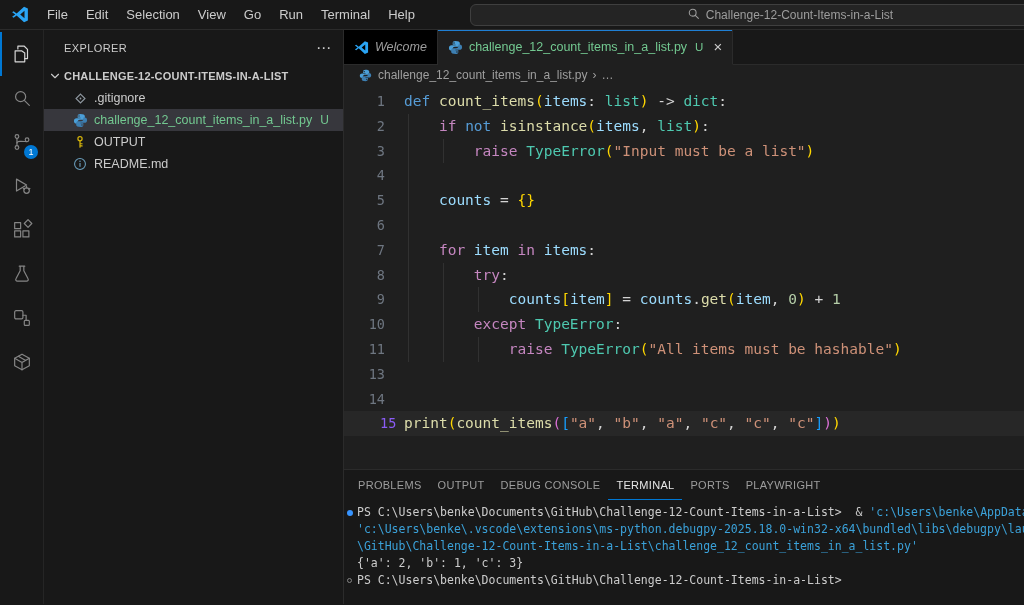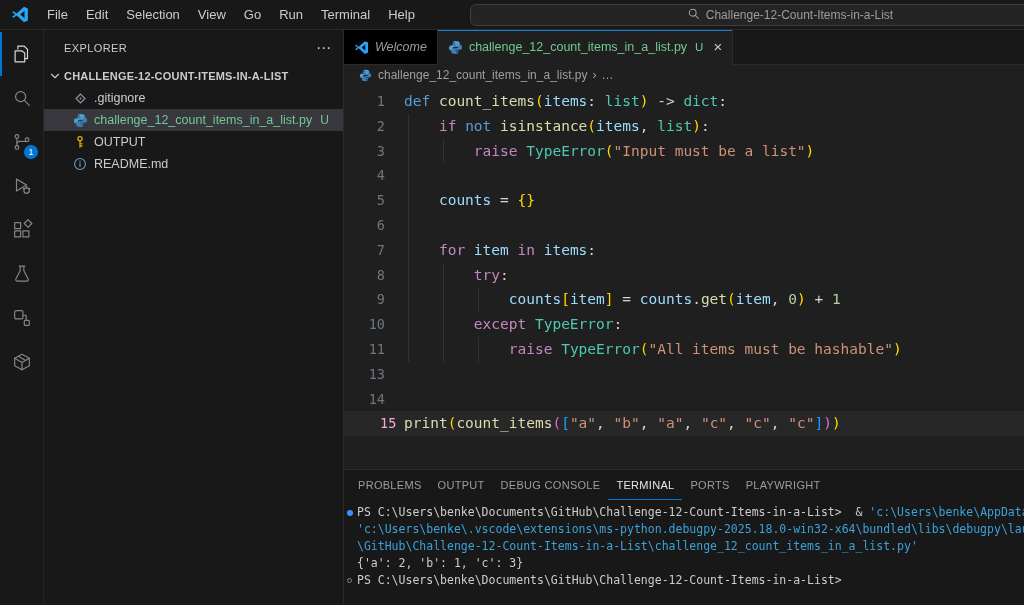--- a/index.html
+++ b/index.html
@@ -51,21 +51,21 @@
   .tab.active{background:#1f1f1f;box-shadow:inset 0 1px 0 #1f7fd4;margin-bottom:-1px;border-bottom:1px solid #1f1f1f;}
   .tab .t-badge{font-size:11.5px;margin-left:2px;}
   .tab .t-close{color:#cccccc;font-size:15px;margin-left:4px;line-height:12px;}
   .breadcrumb{height:20px;display:flex;align-items:center;gap:5px;padding-left:15px;font-size:12px;color:#9f9f9f;flex:none;}
   .breadcrumb .b-icon{width:14px;height:14px;display:flex;align-items:center;}
   
   .code{flex:1;overflow:hidden;padding-top:4px;font-family:"DejaVu Sans Mono","Liberation Mono",monospace;font-size:14.5px;line-height:24.8px;}
   .code-line{display:flex;height:24.8px;white-space:pre;}
   .code-line.active-line{background:rgba(255,255,255,0.04);}
   .ln{width:41px;text-align:right;color:#6e7681;flex:none;font-size:13.5px;}
-  .code-line.active-line .ln{color:#f9a8d4;padding-left:36px;}
+  .code-line.active-line .ln{color:#8b5cf6;padding-left:36px;}
   .lc{margin-left:19px;position:relative;white-space:pre;}
   .guide{position:absolute;top:0;bottom:0;width:1px;background:#313131;}
   
   .panel{height:135px;border-top:1px solid #2b2b2b;background:#181818;flex:none;display:flex;flex-direction:column;}
   .panel-tabs{height:30px;display:flex;align-items:center;padding-left:6px;flex:none;}
   .p-tab{padding:0 8px;font-size:11px;letter-spacing:.3px;color:#9d9d9d;height:100%;display:flex;align-items:center;cursor:pointer;}
   .p-tab.active{color:#e7e7e7;box-shadow:inset 0 -1px 0 #0078d4;}
   .terminal{flex:1;padding:4px 0 0 3px;font-family:"DejaVu Sans Mono","Liberation Mono",monospace;font-size:11.5px;line-height:17px;color:#cccccc;overflow:hidden;}
   .t-line{white-space:pre;overflow:hidden;position:relative;padding-left:10px;}
   .t-deco{position:absolute;left:0;top:5.5px;width:6px;height:6px;border-radius:50%;}

